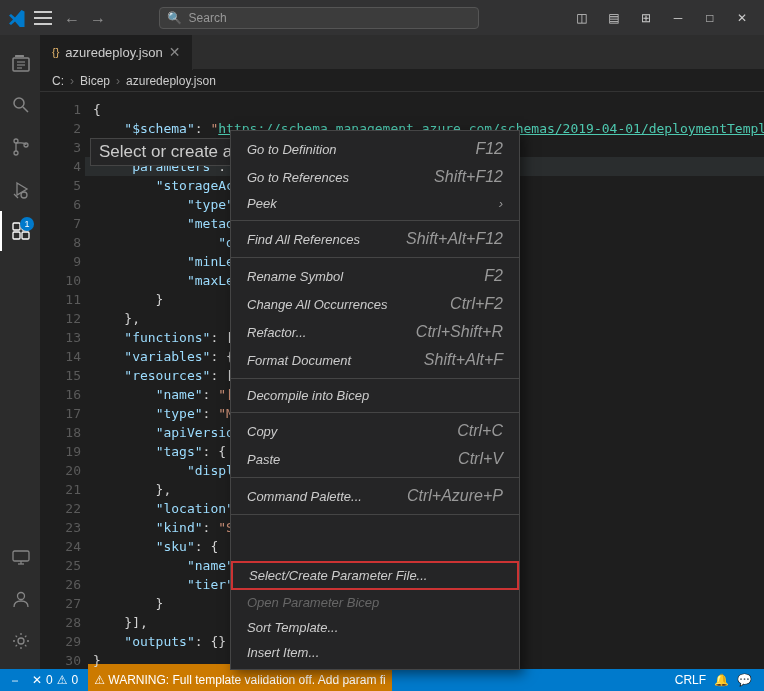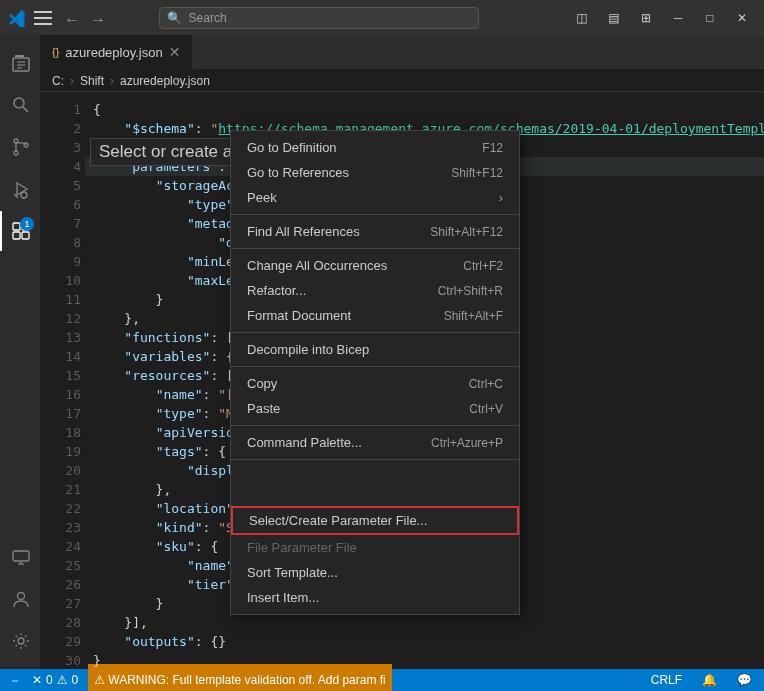--- a/index.html
+++ b/index.html
@@ -266,24 +266,25 @@
       padding: 4px 0;
     }
     .menu-item {
       display: flex;
       align-items: center;
       justify-content: space-between;
       padding: 5px 16px;
       cursor: pointer;
       font-size: 13px;
       color: #cccccc;
+      font-style: italic;
     }
     .menu-item .shortcut {
       color: #999;
-      font-size: 12px;
+      font-size: 16px;
     }
     .menu-item .arrow {
       color: #999;
     }
     .menu-divider {
       height: 1px;
       background: #454545;
       margin: 4px 0;
     }
     .menu-item.special {
@@ -323,21 +324,20 @@
     }
     .status-left {
       display: flex;
       align-items: center;
       gap: 6px;
     }
     .status-right {
       margin-left: auto;
       display: flex;
       align-items: center;
-      gap: 12px;
     }
     .status-item {
       display: flex;
       align-items: center;
       gap: 4px;
       cursor: pointer;
       padding: 0 4px;
     }
     .status-warn {
       background: #cc7a00;
@@ -453,21 +453,21 @@
         <span class="tab-icon">{}</span>
         <span>azuredeploy.json</span>
         <span class="close-tab">✕</span>
       </div>
 
     </div>
 
     <div class="breadcrumb">
       <span>C:</span>
       <span class="breadcrumb-sep">›</span>
-      <span>Shift</span>
+      <span>Bicep</span>
       <span class="breadcrumb-sep">›</span>
       <span>azuredeploy.json</span>
     </div>
 
     <div class="editor-content">
       <div class="line-numbers">
         <div>1</div>
           <div>2</div>
           <div>3</div>
           <div>4</div>
@@ -549,20 +549,24 @@
         <span>Peek</span>
         <span class="arrow">›</span>
       </div>
       <div class="menu-divider"></div>
       <div class="menu-item">
         <span>Find All References</span>
         <span class="shortcut">Shift+Alt+F12</span>
       </div>
       <div class="menu-divider"></div>
       <div class="menu-item">
+        <span>Rename Symbol</span>
+        <span class="shortcut">F2</span>
+      </div>
+      <div class="menu-item">
         <span>Change All Occurrences</span>
         <span class="shortcut">Ctrl+F2</span>
       </div>
       <div class="menu-item">
         <span>Refactor...</span>
         <span class="shortcut">Ctrl+Shift+R</span>
       </div>
       <div class="menu-item">
         <span>Format Document</span>
         <span class="shortcut">Shift+Alt+F</span>
@@ -583,21 +587,21 @@
       <div class="menu-divider"></div>
       <div class="menu-item">
         <span>Command Palette...</span>
         <span class="shortcut">Ctrl+Azure+P</span>
       </div>
       <div class="menu-divider"></div>
       <div class="menu-item special" style="border: 2px solid #cc3333;">
         <span>Select/Create Parameter File...</span>
       </div>
       <div class="menu-item disabled">
-        <span>File Parameter File</span>
+        <span>Open Parameter Bicep</span>
       </div>
       <div class="menu-item">
         <span>Sort Template...</span>
       </div>
       <div class="menu-item">
         <span>Insert Item...</span>
       </div>
     </div>
 
   </div>

